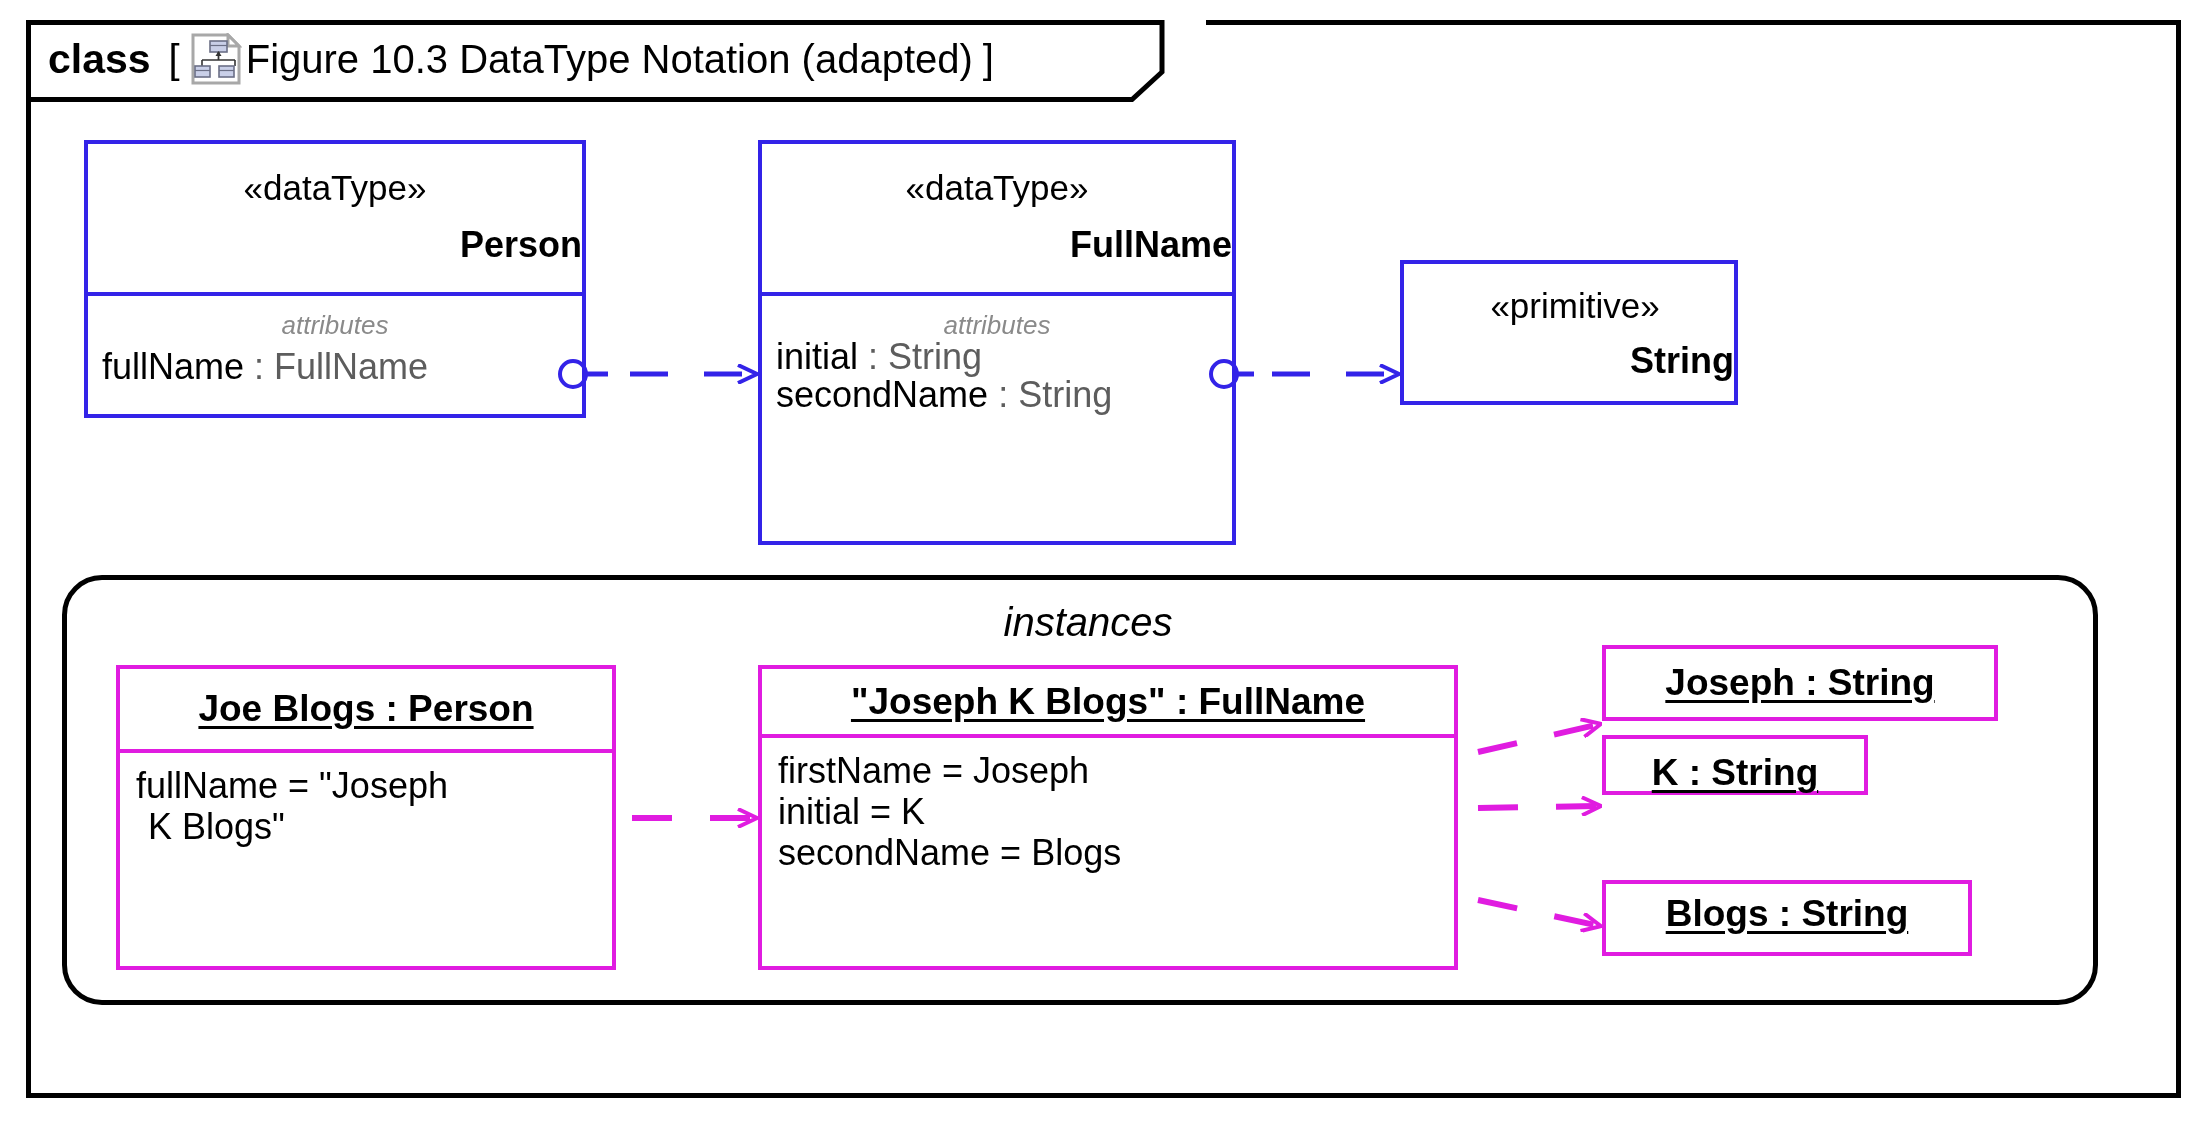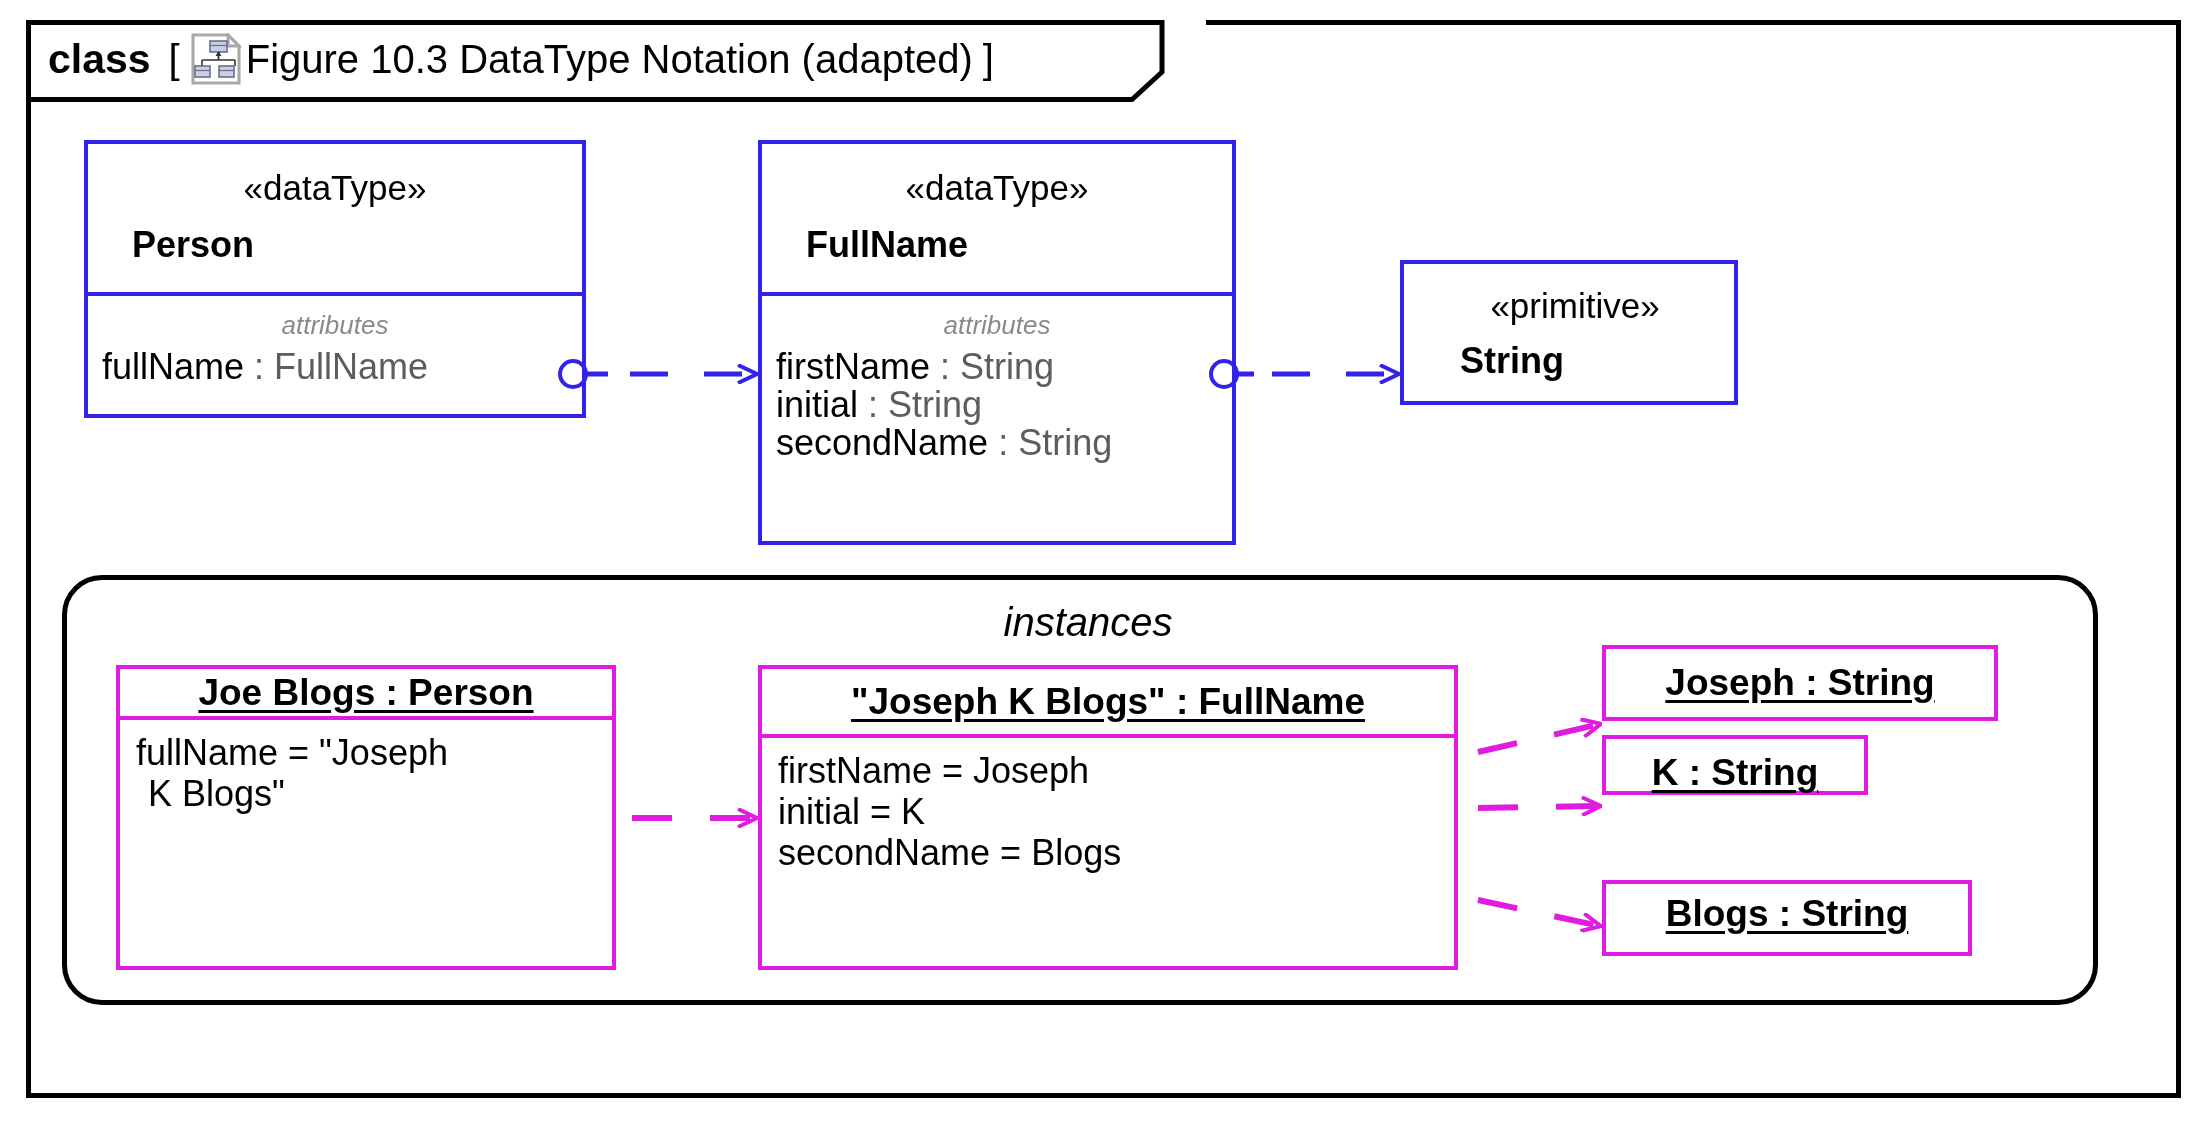--- a/index.html
+++ b/index.html
@@ -95,21 +95,21 @@
   .umlbox .compartment + .compartment {
     border-top: 4px solid #3323e8;
   }
   .stereo {
     text-align: center;
     font-size: 35px;
     color: #000;
     line-height: 1.0;
   }
   .cname {
-    text-align: left;
+    text-align: right;
     font-size: 36px;
     font-weight: bold;
     color: #000;
     line-height: 1.0;
     margin-left: 44px;
   }
   .comp-label {
     text-align: center;
     font-style: italic;
     font-size: 26px;
@@ -246,44 +246,41 @@
     </div>
   </div>
 
   <div class="umlbox" style="left:758px; top:140px; width:478px; height:405px;">
     <div class="compartment" style="height:148px; padding-top:26px;">
       <div class="stereo">«dataType»</div>
       <div class="cname" style="margin-top:22px;">FullName</div>
     </div>
     <div class="compartment" style="height:253px; padding-top:16px;">
       <div class="comp-label">attributes</div>
-      <div class="attr-line" style="margin-top:10px;">
-        <span>firstName</span><span class="ty"> : </span><span class="ty">String</span>
-      </div>
       <div class="attr-line">
         <span>initial</span><span class="ty"> : </span><span class="ty">String</span>
       </div>
       <div class="attr-line">
         <span>secondName</span><span class="ty"> : </span><span class="ty">String</span>
       </div>
     </div>
   </div>
 
   <div class="umlbox" style="left:1400px; top:260px; width:338px; height:145px;padding-left:12px;">
     <div class="compartment" style="height:137px; padding-top:24px;">
       <div class="stereo">«primitive»</div>
       <div class="cname" style="margin-top:20px;">String</div>
     </div>
   </div>
 
   <div id="instances-panel"></div>
   <div id="instances-label">instances</div>
 
   <div class="instbox" style="left:116px; top:665px; width:500px; height:305px;">
-    <div class="ihead" style="height:47px;">
+    <div class="ihead" style="height:80px;">
       <span>Joe Blogs : Person</span>
     </div>
     <div class="ibody" style="height:236px;">
       <div class="slot-line">fullName = "Joseph</div>
       <div class="slot-line indent">K Blogs"</div>
     </div>
   </div>
 
   <div class="instbox" style="left:758px; top:665px; width:700px; height:305px;">
     <div class="ihead" style="height:65px;">

